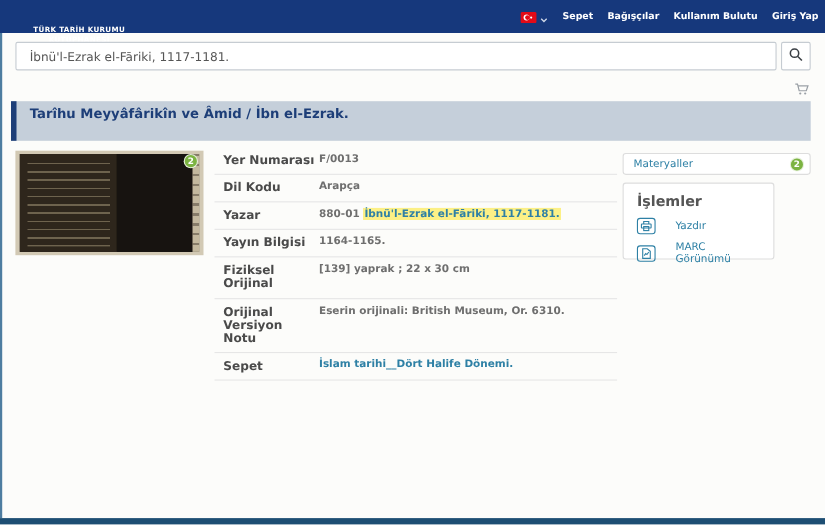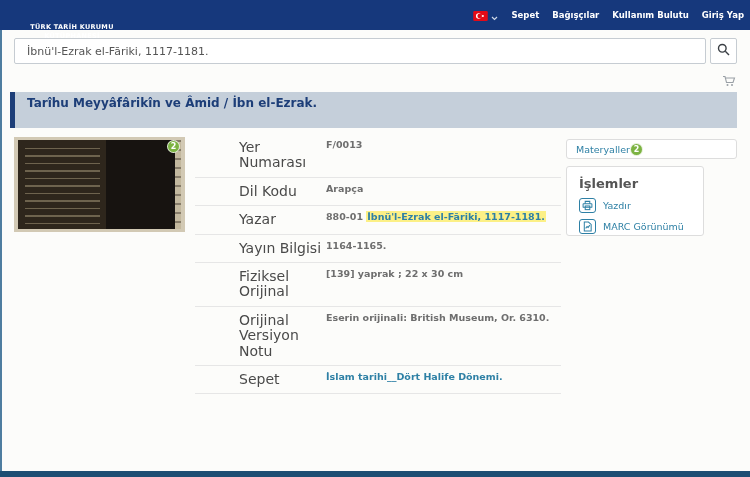--- a/index.html
+++ b/index.html
@@ -47,34 +47,34 @@
   .edge-strip { width:6px; background:#c3b89e;
         background-image:repeating-linear-gradient(to bottom, rgba(60,50,40,.45) 0 2px, transparent 2px 9px); }
   .badge { position:absolute; width:13px; height:13px; border-radius:50%; background:#7cb342;
         border:1px solid rgba(255,255,255,.8); color:#fff; font-size:8px; font-weight:bold;
         display:flex; align-items:center; justify-content:center; }
   .thumb .badge { top:3px; right:5px; }
 
   
   .details { position:absolute; left:195px; top:134px; width:366px; }
   .drow { display:flex; align-items:flex-start; padding:6px 0 6px 8px; border-bottom:1px solid #e6e6e6; min-height:22px; }
-  .dlabel { width:87px; flex:0 0 87px; font-size:14px; font-weight:400; color:#4a4a4a; line-height:1.1;margin-left:36px; }
+  .dlabel { width:87px; flex:0 0 87px; font-size:11px; font-weight:700; color:#4a4a4a; line-height:1.1; }
   .dvalue { font-size:9.5px; color:#6e6e6e; line-height:1.1;font-weight:bold; }
   .dvalue .hl-link { color:#2e80a5; background:#fcf086; padding:0 1px; cursor:pointer; }
   .dvalue.link-val { color:#2e80a5; cursor:pointer; }
 
   
   .materials { position:absolute; left:566px; top:139px; width:171px; height:20px;
         background:#fff; border:1px solid #ddd; border-radius:3px; cursor:pointer;
-        display:flex; align-items:center; justify-content:flex-start; padding:0 5px 0 9px; }
+        display:flex; align-items:center; justify-content:space-between; padding:0 5px 0 9px; }
   .materials .mlabel { font-size:9.5px; color:#2e80a5; }
   .actions { position:absolute; left:566px; top:166px; width:138px; height:70px;
         background:#fff; border:1px solid #ddd; border-radius:3px; padding:9px 12px; }
   .actions h2 { font-size:13px; font-weight:600; color:#555; margin-bottom:7px; }
-  .action-link { display:flex; align-items:center; gap:7px; margin-bottom:6px; cursor:pointer; text-decoration:none; }
+  .action-link { display:flex; align-items:center; gap:18px; margin-bottom:6px; cursor:pointer; text-decoration:none; }
   .icon-box { width:17px; height:15px; border:1px solid #2e80a5; border-radius:3px;
         display:flex; align-items:center; justify-content:center; flex:0 0 17px; }
   .action-label { font-size:9.5px; color:#2e80a5; }
 </style>
 </head>
 <body>
 
 <div class="viewport">
 
   <header class="topbar">

